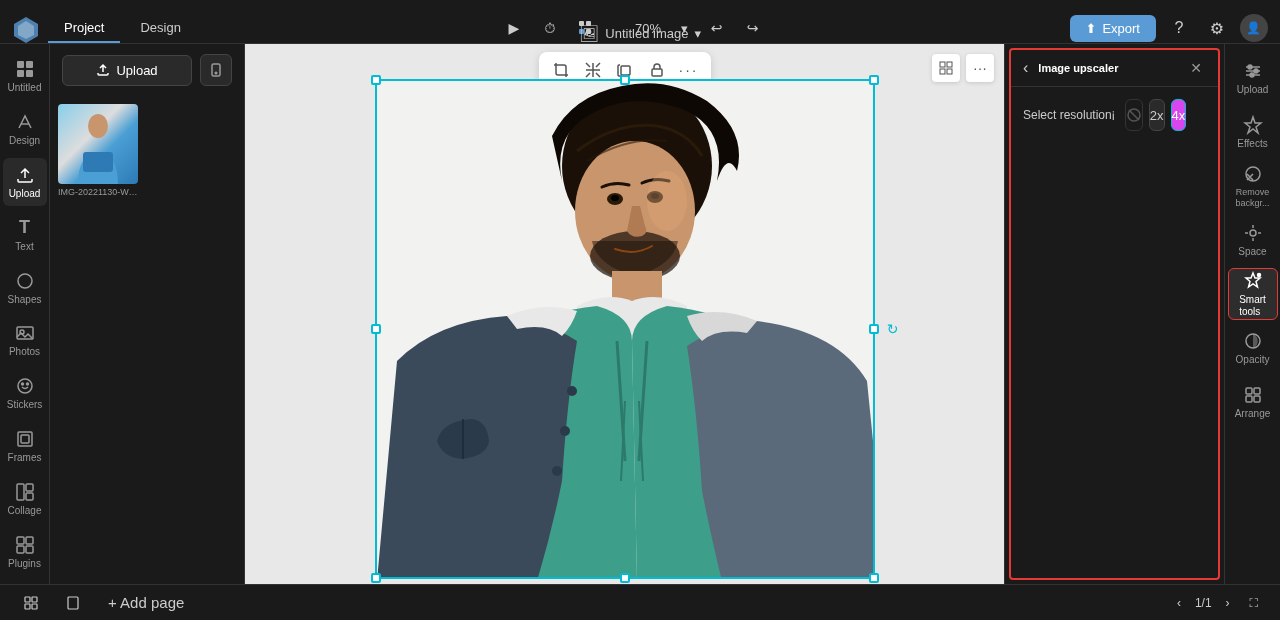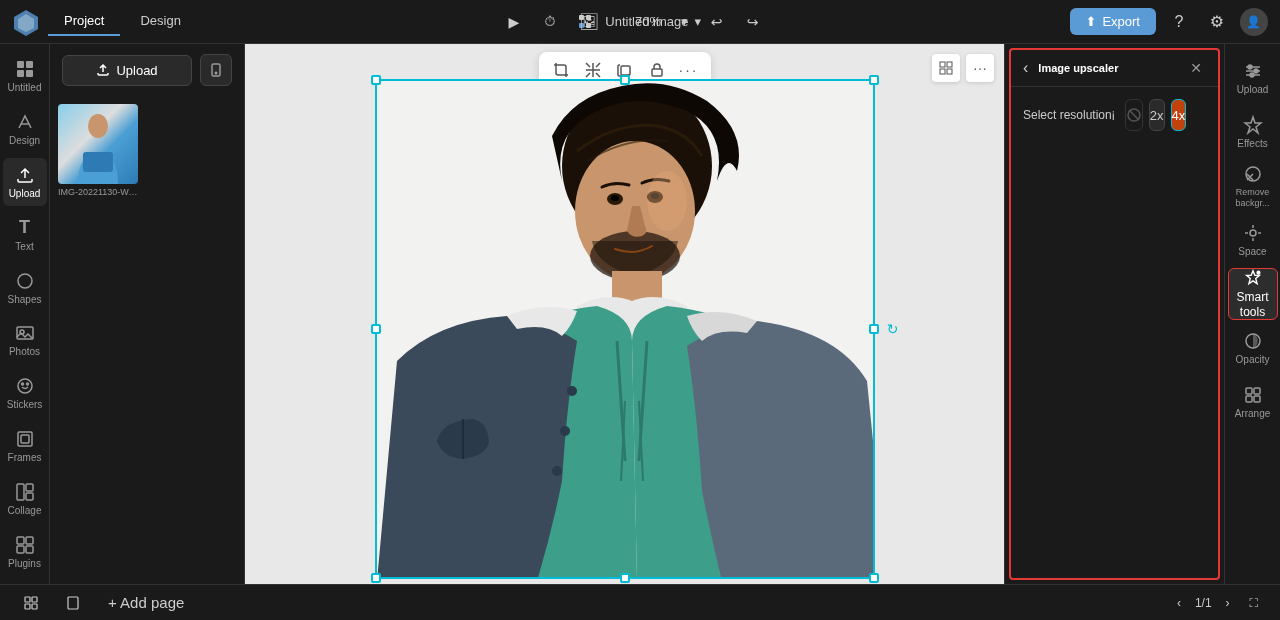--- a/index.html
+++ b/index.html
@@ -3,21 +3,21 @@
   <meta charset="utf-8">
   <style>
     * { margin: 0; padding: 0; box-sizing: border-box; }
     body { font-family: -apple-system, BlinkMacSystemFont, 'Segoe UI', sans-serif; background: #1a1a1a; color: #fff; width: 1280px; height: 620px; overflow: hidden; display: flex; flex-direction: column; }
 
     
     .topbar {
       height: 44px;
       background: #1a1a1a;
       display: flex;
-      align-items: center;
+      align-items: flex-end;
       padding: 0 12px;
       border-bottom: 1px solid #333;
       flex-shrink: 0;
     }
     .topbar-logo {
       width: 28px; height: 28px;
       display: flex; align-items: center; justify-content: center;
       margin-right: 8px;
     }
     .topbar-tabs {
@@ -381,21 +381,21 @@
       display: flex;
       align-items: center;
       justify-content: center;
       font-size: 13px;
       cursor: pointer;
       border: 1px solid #444;
       background: #2a2a2a;
       color: #ccc;
     }
     .res-option.active {
-      background: #c2410c;
+      background: #d946ef;
       border-color: #00bcd4;
       color: #fff;
     }
     .res-option.disabled {
       background: #1a1a1a;
       border-color: #333;
       color: #555;
       cursor: not-allowed;
     }
 
@@ -785,21 +785,21 @@
           <line x1="2" y1="10" x2="5" y2="10"></line>
           <line x1="15" y1="10" x2="18" y2="10"></line>
         </svg>
       <span>Space</span>
     </div>
     <div class="rt-item active" style="border:1px solid #e53935;">
       <svg width="20" height="20" viewBox="0 0 20 20" fill="none" stroke="#fff" stroke-width="1.5">
           <path d="M10 2L12 7H17L13 10.5L14.5 16L10 13L5.5 16L7 10.5L3 7H8Z"></path>
           <circle cx="16" cy="4" r="1.5" fill="#fff"></circle>
         </svg>
-      <span style="font-size:12px; color:#fff; text-align:center; line-height:1.2;">Smart<br>tools</span>
+      <span style="font-size:10px; color:#fff; line-height:1.2;">Smart<br>tools</span>
     </div>
     <div class="rt-item">
       <svg width="20" height="20" viewBox="0 0 20 20" fill="none" stroke="#999" stroke-width="1.5">
           <circle cx="10" cy="10" r="7"></circle>
           <path d="M10 3 Q14 6 14 10 Q14 14 10 17" fill="#999" opacity="0.5"></path>
         </svg>
       <span>Opacity</span>
     </div>
     <div class="rt-item">
       <svg width="20" height="20" viewBox="0 0 20 20" fill="none" stroke="#999" stroke-width="1.5">

